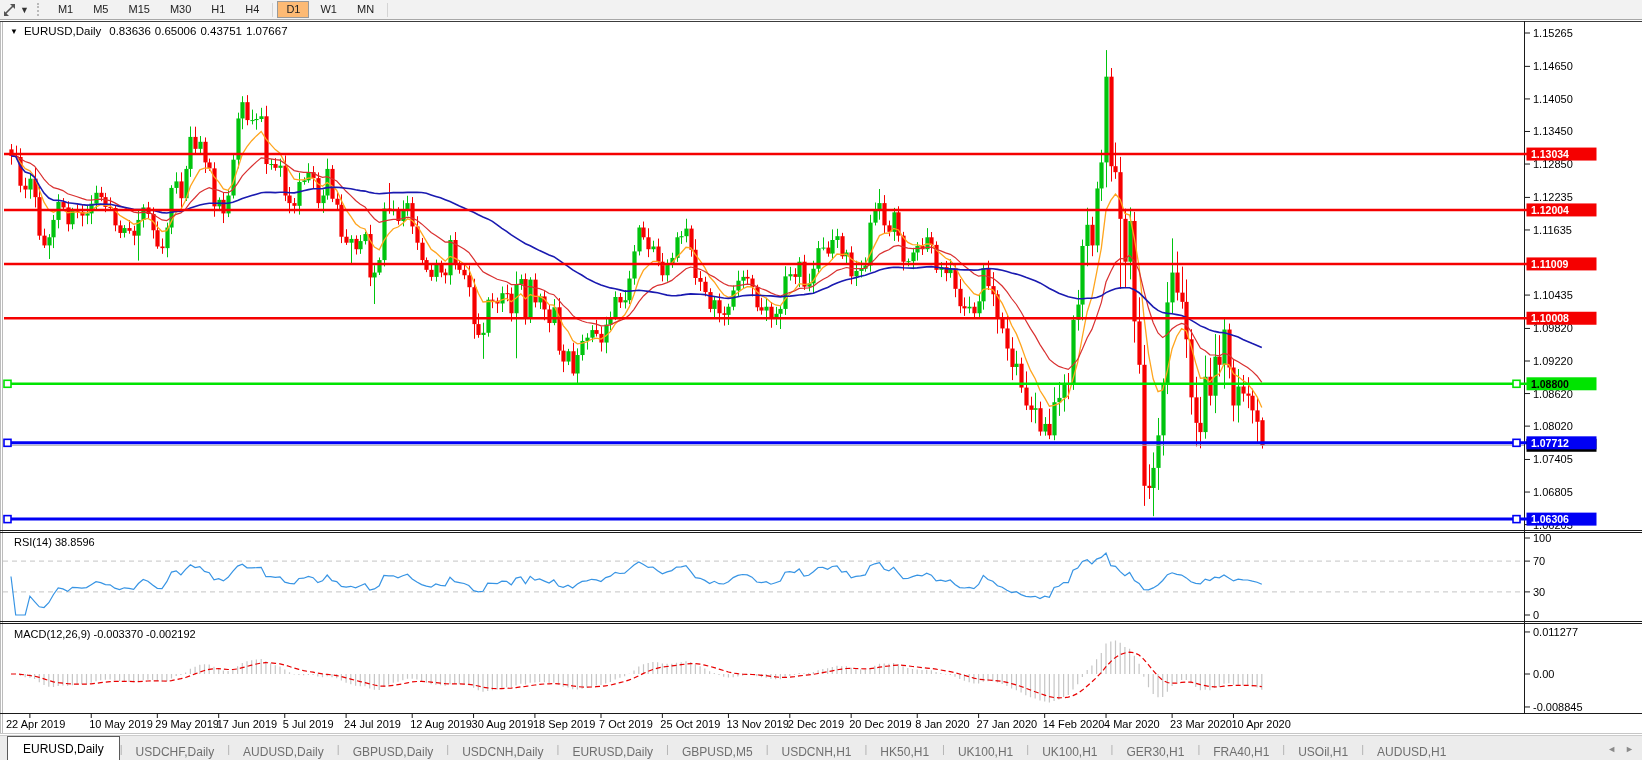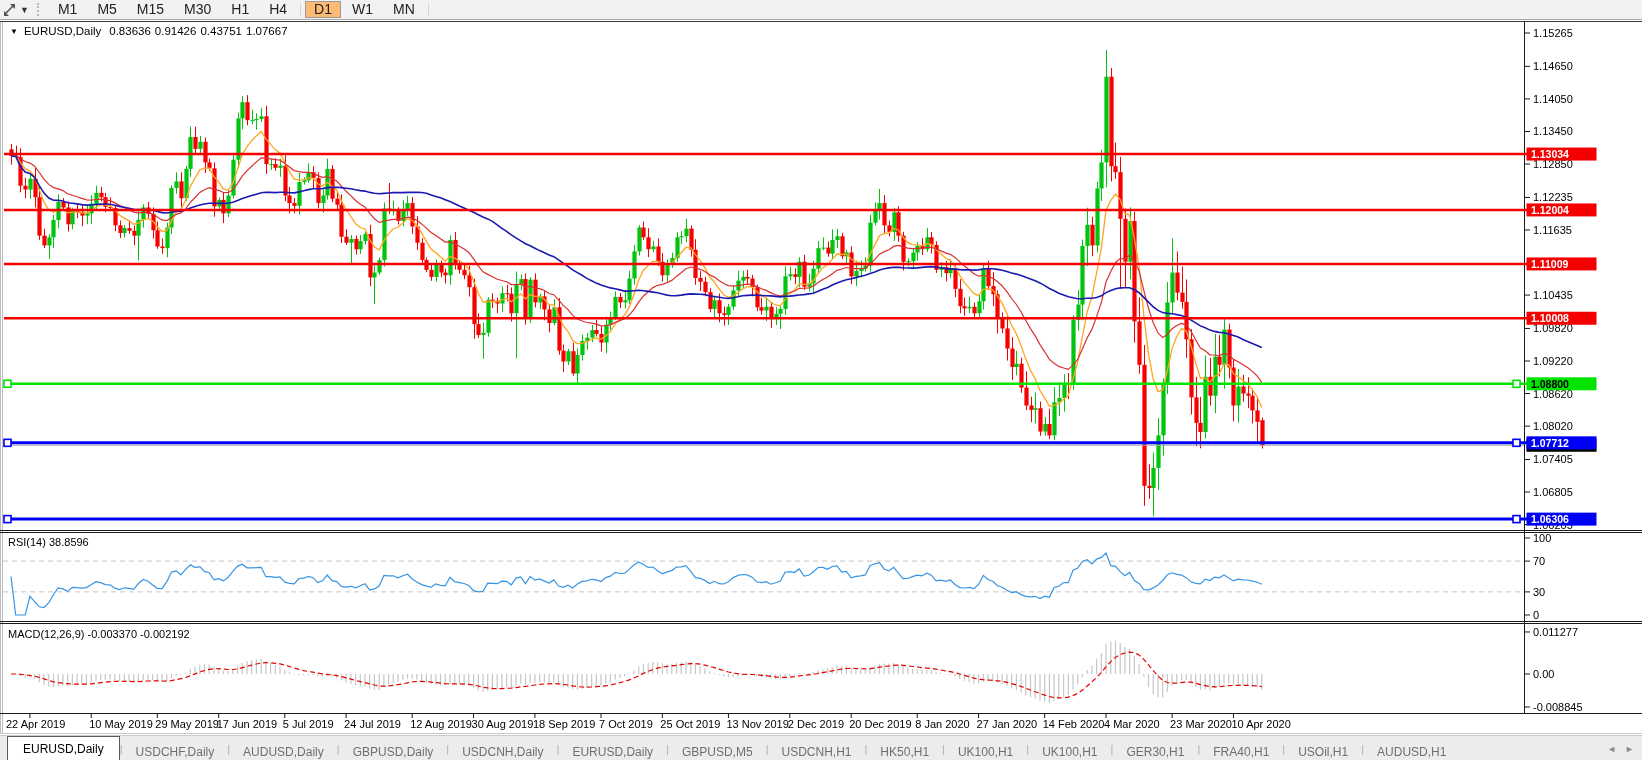--- a/index.html
+++ b/index.html
@@ -4,29 +4,29 @@
 <style>
   html,body{margin:0;padding:0;}
   body{width:1642px;height:760px;position:relative;overflow:hidden;background:#fff;
        font-family:"Liberation Sans",sans-serif;-webkit-font-smoothing:none;}
   .toolbar{position:absolute;left:0;top:0;width:1642px;height:19px;background:#f2f2f2;
            border-bottom:1px solid #a8a8a8;display:flex;align-items:center;z-index:5;}
   .tool-icon{width:16px;height:14px;margin-left:2px;display:inline-block;}
   .dd{font-size:9px;color:#333;margin:0 4px 0 2px;cursor:default;}
   .grip{width:5px;height:13px;margin:0 4px;border-left:2px dotted #b9b9b9;}
   #tf-buttons{display:flex;align-items:center;height:100%;}
-  .tfb{font-size:14px;color:#222;padding:1px 8px;margin:0 1px;border:1px solid transparent;cursor:default;line-height:13px;text-align:right;}
+  .tfb{font-size:11px;color:#222;padding:1px 8px;margin:0 1px;border:1px solid transparent;cursor:default;line-height:13px;text-align:right;}
   .tfb.active{background:#fdba74;border:1px solid #9a9a9a;}
   .tfsep{width:1px;height:14px;background:#d4d4d4;margin:0 3px;}
   #chart{position:absolute;left:0;top:0;}
   .hdr{position:absolute;left:10px;top:25px;font-size:11.5px;color:#000;z-index:3;white-space:pre;}
   .hdr .tri{font-size:8px;vertical-align:1px;margin-right:6px;}
   .hdr b{font-weight:400;margin-right:8px;}
   .hdr span.q{margin-right:4px;}
-  .ind-label{position:absolute;left:8px;font-size:11px;color:#000;z-index:3;white-space:pre;}
+  .ind-label{position:absolute;left:14px;font-size:11px;color:#000;z-index:3;white-space:pre;}
   .tabbar{position:absolute;left:0;top:735px;width:1642px;height:25px;background:#ececec;
           border-top:1px solid #cccccc;display:flex;align-items:stretch;z-index:5;}
   #tab-list{display:flex;align-items:stretch;flex:1;overflow:hidden;}
   .tab{font-size:12px;color:#6f6f6f;display:flex;align-items:center;padding:16px 13px;cursor:default;white-space:nowrap;}
   .tab.active{background:#ffffff;color:#000;border:1px solid #5a5a5a;border-bottom:none;margin-left:7px;padding:0 15px;}
   .tabsep{color:#b0b0b0;display:flex;align-items:center;font-size:11px;}
   .tab-arrows{display:flex;align-items:center;gap:9px;padding:0 8px;color:#8a8a8a;font-size:9px;}
 </style>
 </head>
 <body>
@@ -1011,21 +1011,21 @@
       <text x="1042.6799999999998" y="728">14 Feb 2020</text>
       <line x1="1106.04" y1="713.5" x2="1106.04" y2="718" stroke="#1a1a1a"></line>
       <text x="1104.04" y="728">4 Mar 2020</text>
       <line x1="1172.12" y1="713.5" x2="1172.12" y2="718" stroke="#1a1a1a"></line>
       <text x="1170.12" y="728">23 Mar 2020</text>
       <line x1="1233.48" y1="713.5" x2="1233.48" y2="718" stroke="#1a1a1a"></line>
       <text x="1231.48" y="728">10 Apr 2020</text>
     </g>
   </svg>
 
-<div class="hdr"><span class="tri">▼</span><b>EURUSD,Daily</b><span class="q">0.83636</span><span class="q">0.91426</span><span class="q">0.43751</span><span class="q">1.07667</span></div>
+<div class="hdr"><span class="tri">▼</span><b>EURUSD,Daily</b><span class="q">0.83636</span><span class="q">0.65006</span><span class="q">0.43751</span><span class="q">1.07667</span></div>
 
 <div class="ind-label" style="top:536px"><span>RSI(14)</span> <span>38.8596</span></div>
 <div class="ind-label" style="top:628px"><span>MACD(12,26,9)</span> <span>-0.003370 -0.002192</span></div>
 
 <div class="tabbar">
   <div id="tab-list">
       <div class="tab active">EURUSD,Daily</div>
       <span class="tabsep">|</span>
       <div class="tab">USDCHF,Daily</div>
       <span class="tabsep">|</span>

